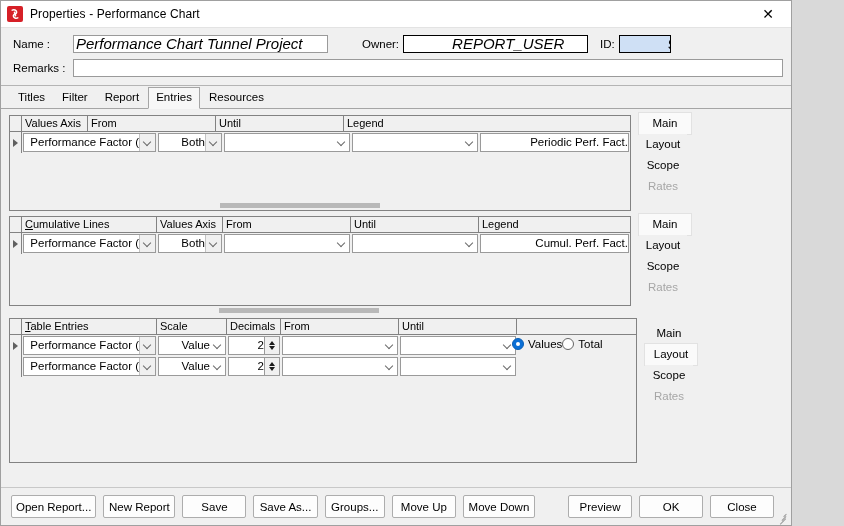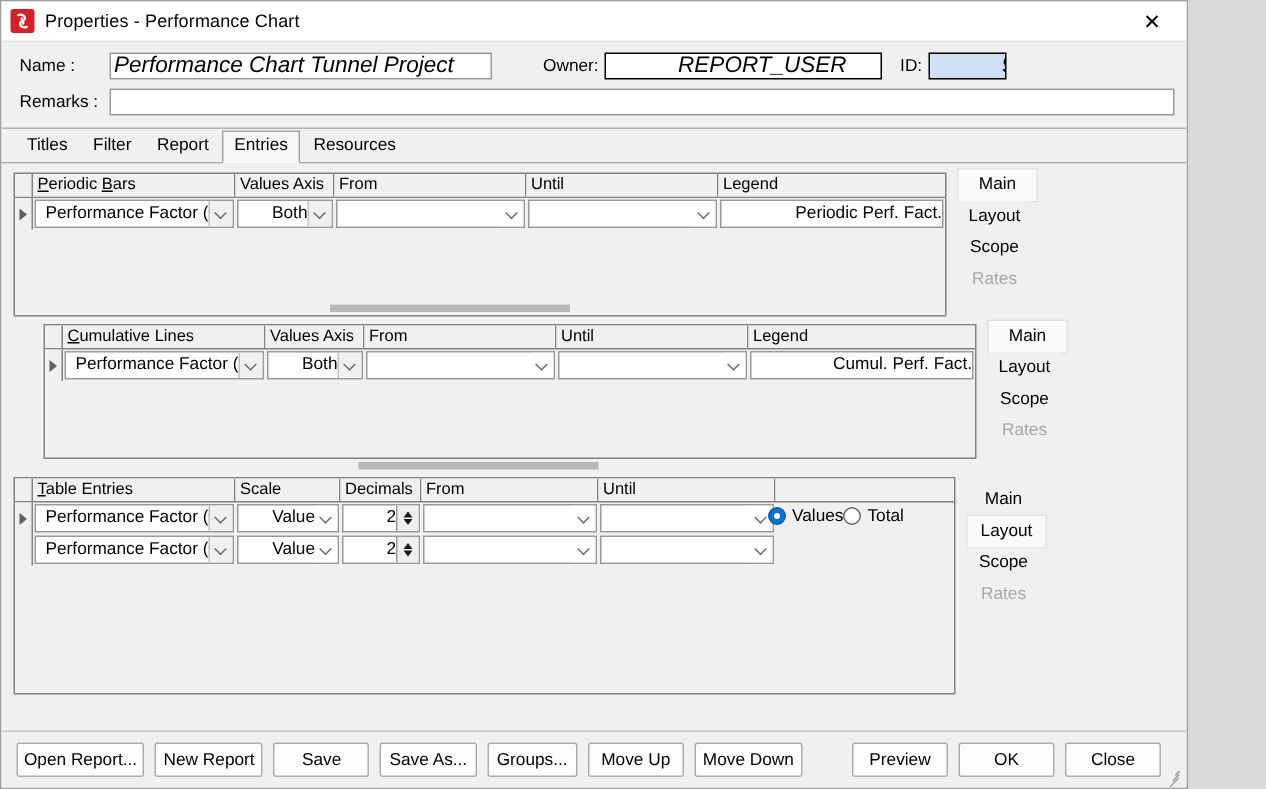--- a/index.html
+++ b/index.html
@@ -250,21 +250,20 @@
     <div class="tab active">Entries</div>
     <div class="tab">Resources</div>
   </div>
 
   <div class="content">
 
     <div class="section" style="height:96px;">
       <div class="grid-wrap" style="width:622px;height:96px;">
         <div class="grid-head">
           <div class="gh corner"></div>
-          <div class="gh" style="width:135px;flex:0 0 135px;"><span class="underlined">P</span>eriodi<span>c </span><span class="underlined">B</span>ars</div>
           <div class="gh" style="width:66px;flex:0 0 66px;">Values Axis</div>
           <div class="gh" style="width:128px;flex:0 0 128px;">From</div>
           <div class="gh" style="width:128px;flex:0 0 128px;">Until</div>
           <div class="gh" style="flex:1 1 auto;border-right:none;">Legend</div>
         </div>
         <div class="grid-row">
           <div class="rowmark">
               <div class="tri"></div>
             </div>
           <div class="cell" style="width:135px;flex:0 0 135px;">
@@ -310,21 +309,21 @@
         </div>
       </div>
       <div class="sidebtns" style="left:630px;top:-2px;">
         <div class="sbtn raised">Main</div>
         <div class="sbtn">Layout</div>
         <div class="sbtn">Scope</div>
         <div class="sbtn disabled">Rates</div>
       </div>
     </div>
 
-    <div class="section" style="height:97px;margin-left:20px;">
+    <div class="section" style="height:97px;">
       <div class="grid-wrap" style="width:622px;height:90px;">
         <div class="grid-head">
           <div class="gh corner"></div>
           <div class="gh" style="width:135px;flex:0 0 135px;"><span class="underlined">C</span>umulative Lines</div>
           <div class="gh" style="width:66px;flex:0 0 66px;">Values Axis</div>
           <div class="gh" style="width:128px;flex:0 0 128px;">From</div>
           <div class="gh" style="width:128px;flex:0 0 128px;">Until</div>
           <div class="gh" style="flex:1 1 auto;border-right:none;">Legend</div>
         </div>
         <div class="grid-row">

